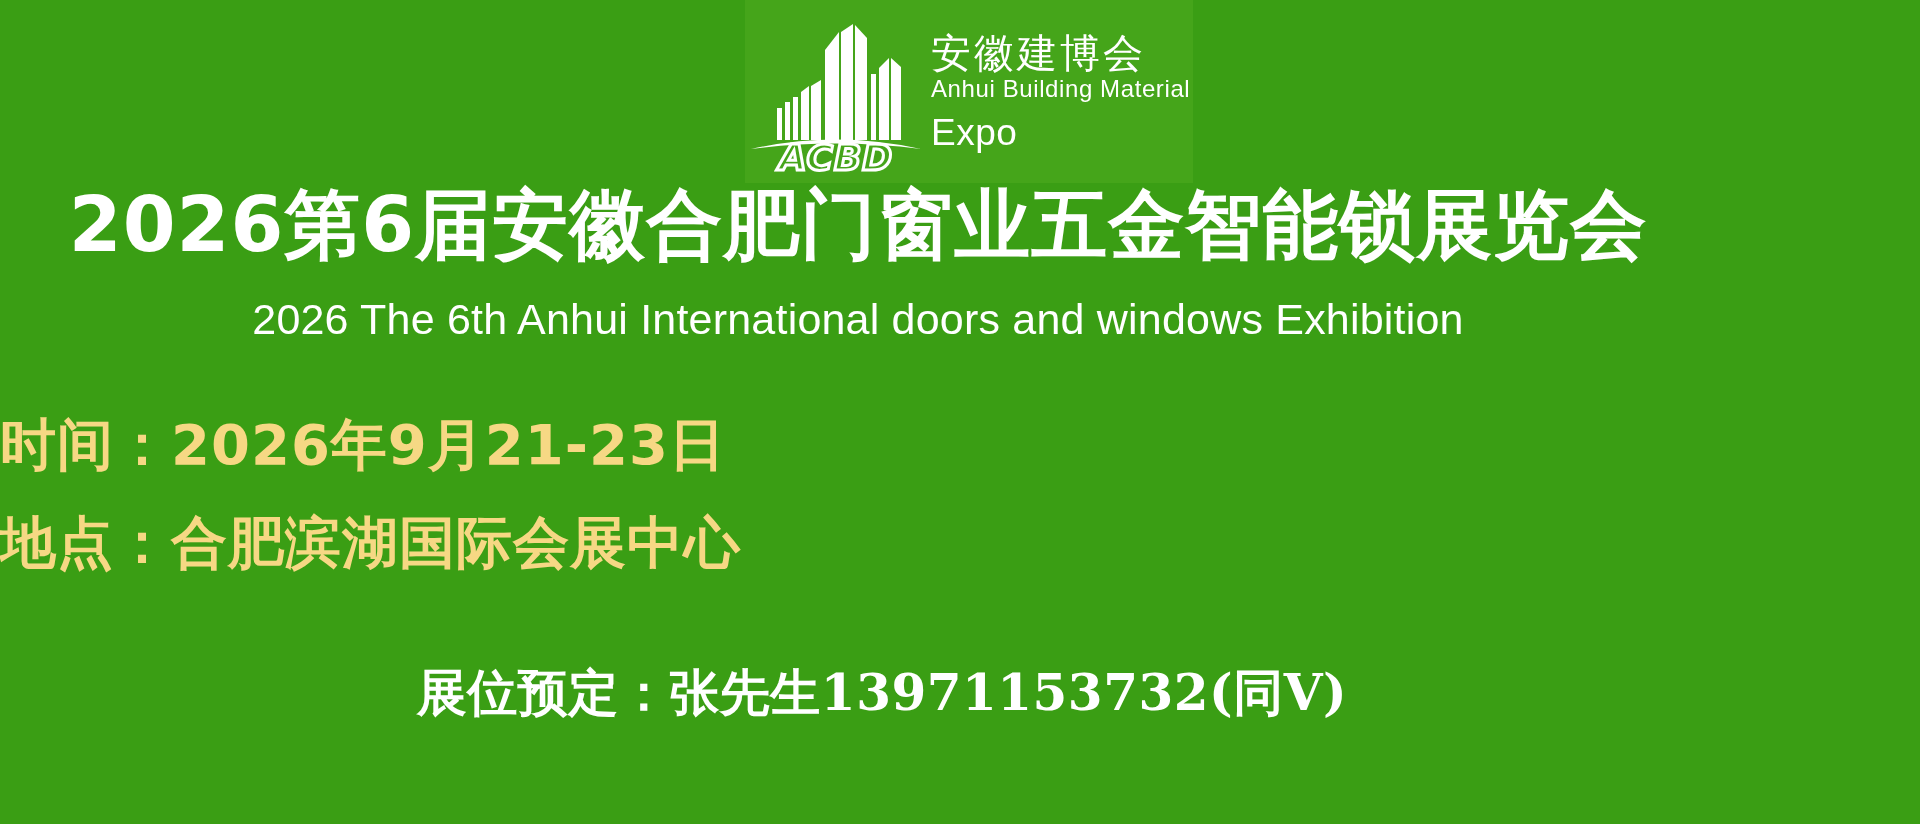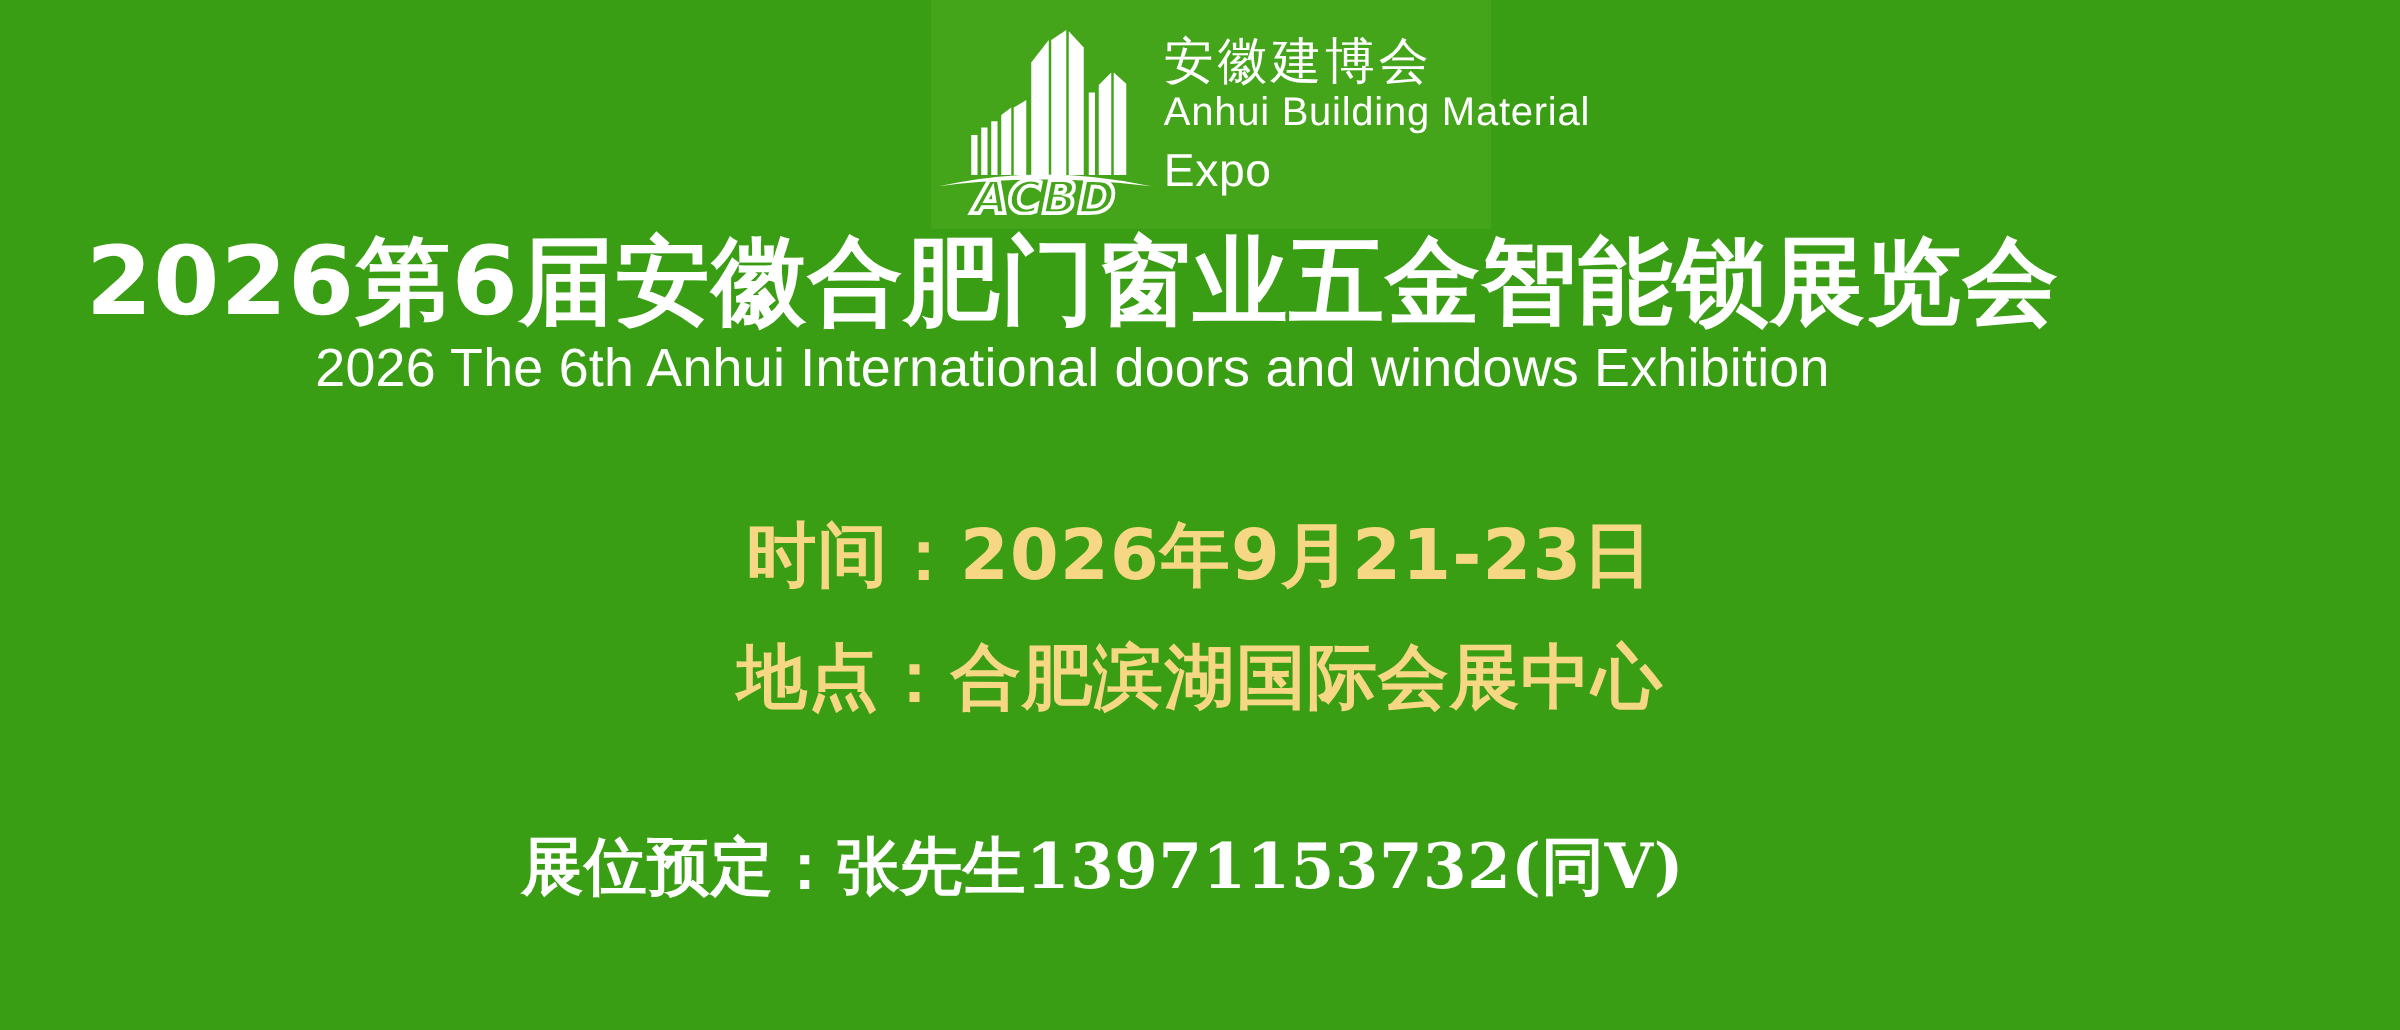--- a/index.html
+++ b/index.html
@@ -48,21 +48,21 @@
   .wm-cn {
     color: #ffffff;
     font-size: 40px;
     letter-spacing: 3px;
     font-weight: 400;
     white-space: nowrap;
     font-family: "DejaVu Sans", "Liberation Sans", sans-serif;
   }
   .wm-en {
     color: #ffffff;
-    font-size: 32px;
+    font-size: 24px;
     letter-spacing: 0.6px;
     margin-top: 4px;
     white-space: nowrap;
   }
   .wm-expo {
     color: #ffffff;
     font-size: 37px;
     letter-spacing: 0.5px;
     margin-top: 13px;
     white-space: nowrap;
@@ -82,32 +82,32 @@
     font-size: 76px;
     line-height: 1.02;
     letter-spacing: 1px;
     white-space: nowrap;
     font-family: "DejaVu Sans", "Liberation Sans", sans-serif;
   }
   #title-en {
     color: #ffffff;
     font-size: 43px;
     line-height: 1.1;
-    margin-top: 8px;
+    margin-top: 32px;
     letter-spacing: 0.2px;
     white-space: nowrap;
     font-weight: 400;
   }
 
   #info-block {
     position: absolute;
     left: 0;
     top: 417px;
     width: 1920px;
-    text-align: center;
+    text-align: left;
   }
   .info-line {
     color: #f6d884;
     font-weight: bold;
     font-size: 56px;
     line-height: 1.0;
     letter-spacing: 1px;
     white-space: nowrap;
     font-family: "DejaVu Sans", "Liberation Sans", sans-serif;
   }

